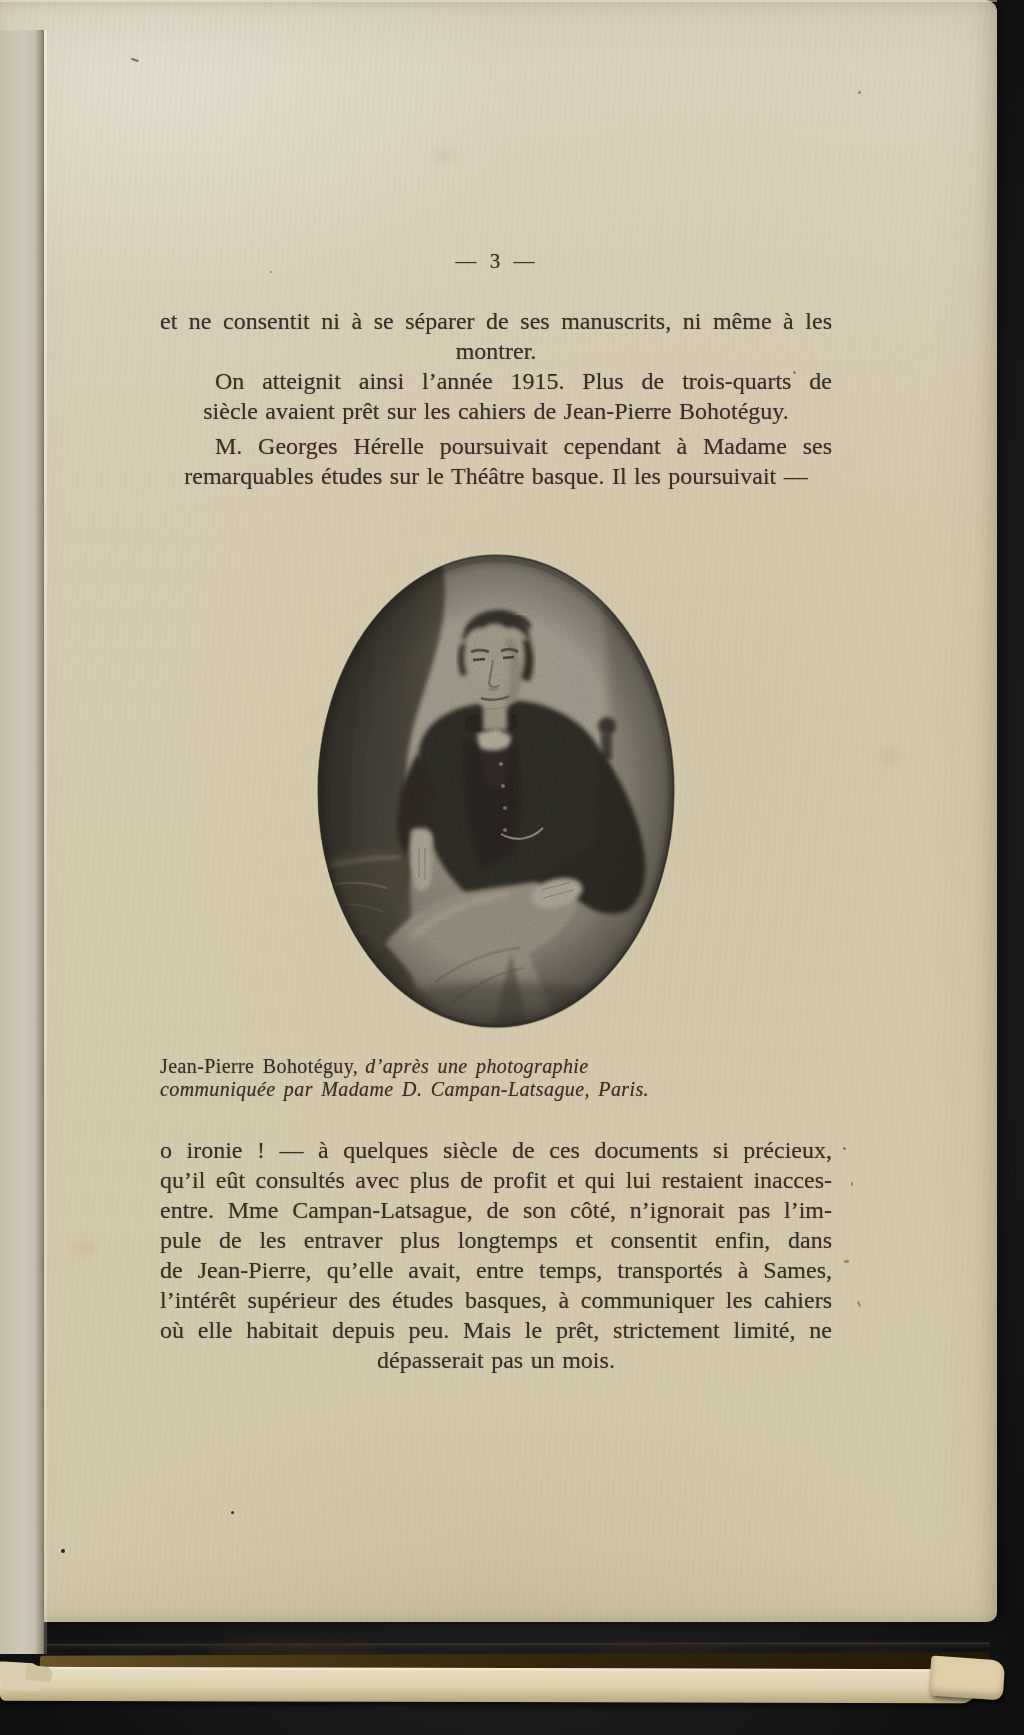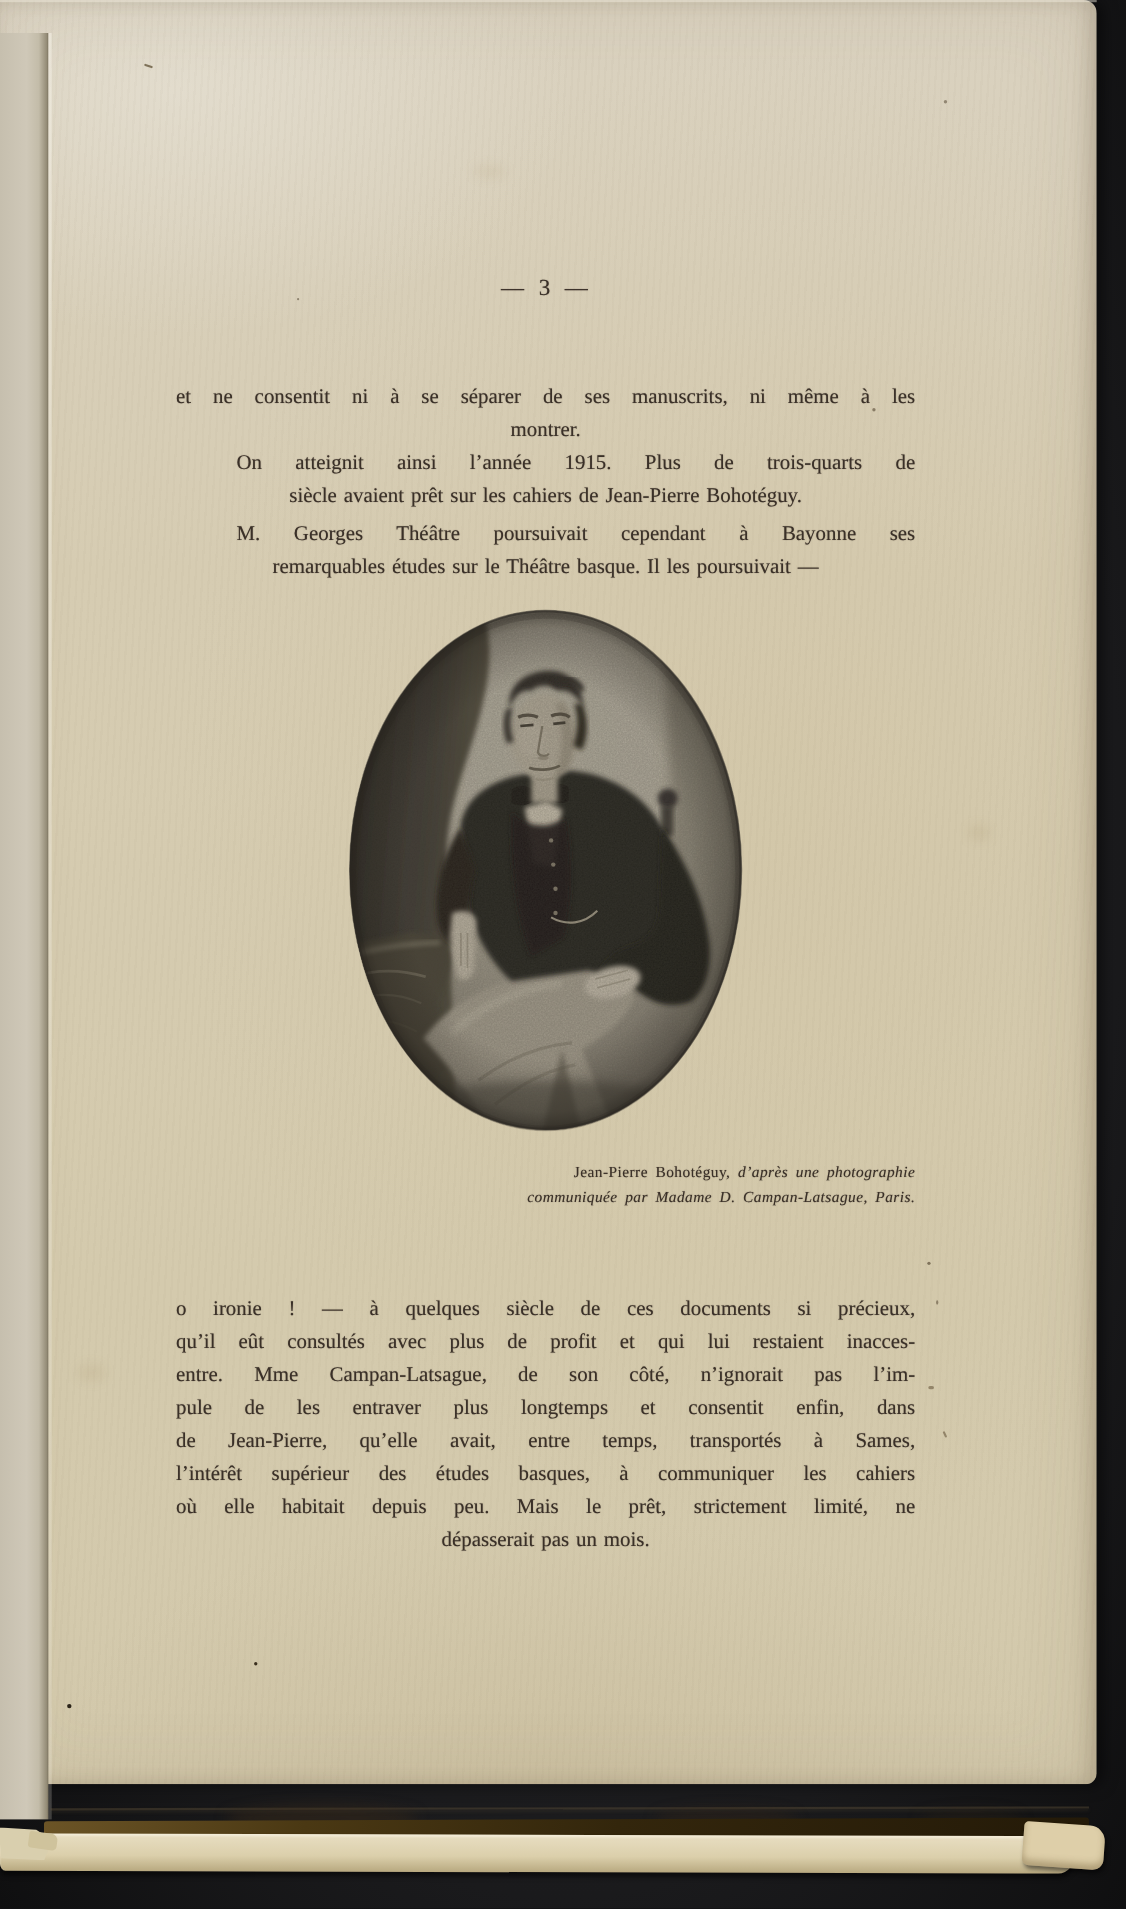--- a/index.html
+++ b/index.html
@@ -61,36 +61,36 @@
   .sp10{left:270px;top:271px;width:2px;height:2px;background:rgba(72,58,38,.5);}
   .stain{position:absolute;border-radius:50%;filter:blur(5px);}
   .st1{left:880px;top:750px;width:20px;height:14px;background:rgba(152,120,70,.12);}
   .st2{left:70px;top:1240px;width:26px;height:16px;background:rgba(152,120,70,.10);}
   .st3{left:430px;top:150px;width:30px;height:12px;background:rgba(160,130,80,.10);}
 
   
   .ink{color:#3a3028;text-shadow:0 0 1px rgba(58,48,36,.55);}
   .page-number{position:absolute;left:160px;top:246px;width:672px;height:30px;
     line-height:30px;font-size:21px;text-align:center;letter-spacing:2px;word-spacing:4px;}
-  .text-block{position:absolute;left:160px;width:672px;font-size:19px;margin-top:40px;}
+  .text-block{position:absolute;left:160px;width:672px;font-size:24px;}
   .block-top{top:306px;}
   .block-bottom{top:1135px;}
   .block-top .para:nth-child(3){margin-top:5px;}
   .line{line-height:30px;height:30px;overflow:hidden;text-align:justify;word-spacing:1.5px;}
   .line:not(.end)::after{content:"";display:inline-block;width:100%;height:0;}
   .line.end{text-align:center;}
   .line.indent{text-indent:55px;}
 
   
   .photo-wrap{position:absolute;left:315px;top:552px;width:362px;height:478px;}
   .photo-wrap svg{display:block;width:100%;height:100%;}
 
   
-  .caption{position:absolute;left:160px;top:1055px;width:672px;text-align:right;
-    font-size:14px;line-height:23px;letter-spacing:.4px;word-spacing:3px;}
+  .caption{position:absolute;left:160px;top:1055px;width:672px;text-align:left;
+    font-size:20px;line-height:23px;letter-spacing:.4px;word-spacing:3px;}
   .cap-italic{font-style:italic;}
   .cap-roman{margin-right:7px;}
 </style>
 </head>
 <body>
 
 <div id="scene">
 
   <div class="paper"></div>
   <div class="cover-edge"></div>
@@ -101,21 +101,21 @@
   <div class="text-block block-top ink">
       <div class="para">
         <div class="line">et ne consentit ni à se séparer de ses manuscrits, ni même à les</div>
         <div class="line end">montrer.</div>
       </div>
       <div class="para">
         <div class="line indent">On atteignit ainsi l’année 1915. Plus de trois-quarts de</div>
         <div class="line end">siècle avaient prêt sur les cahiers de Jean-Pierre Bohotéguy.</div>
       </div>
       <div class="para">
-        <div class="line indent">M. Georges Théâtre poursuivait cependant à Bayonne ses</div>
+        <div class="line indent">M. Georges Hérelle poursuivait cependant à Madame ses</div>
         <div class="line end">remarquables études sur le Théâtre basque. Il les poursuivait —</div>
       </div>
     </div>
 
   <div class="photo-wrap">
     <svg viewBox="0 0 362 478" role="img" aria-label="Oval halftone portrait photograph of Jean-Pierre Bohotéguy, seated, one arm resting over a draped table, wearing a dark coat, vest and bow tie">
       <defs>
         <clipPath id="oval">
             <ellipse cx="181" cy="239" rx="178" ry="236"></ellipse>
           </clipPath>

